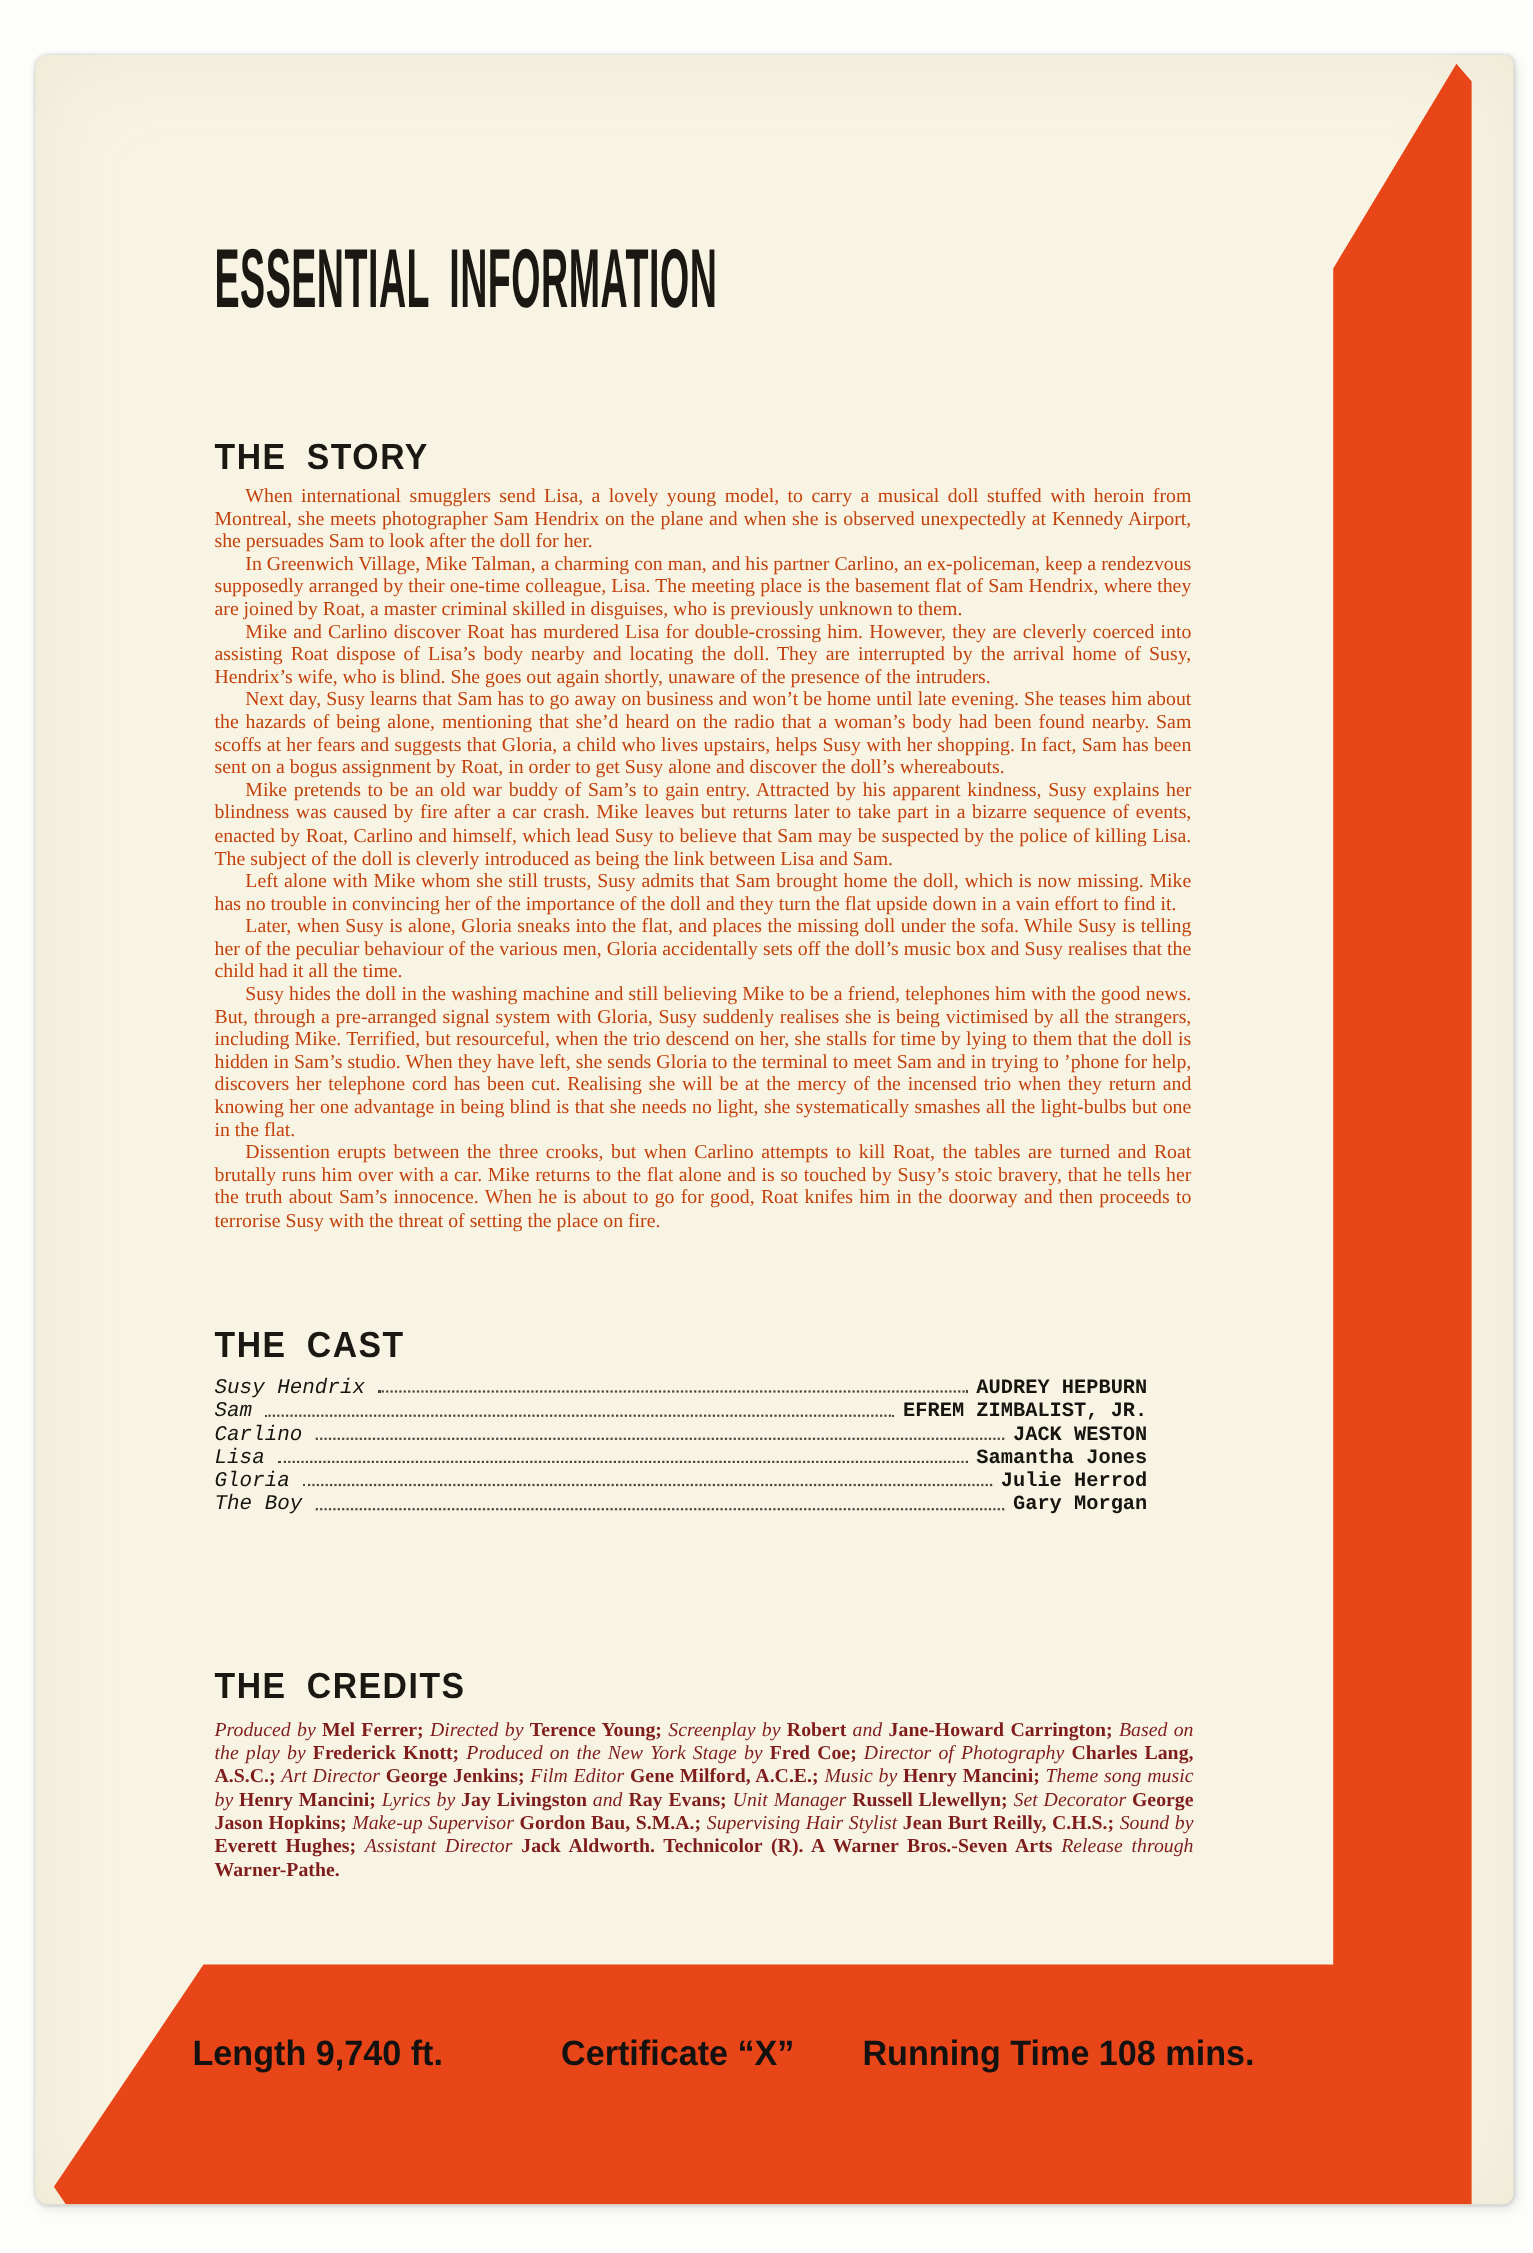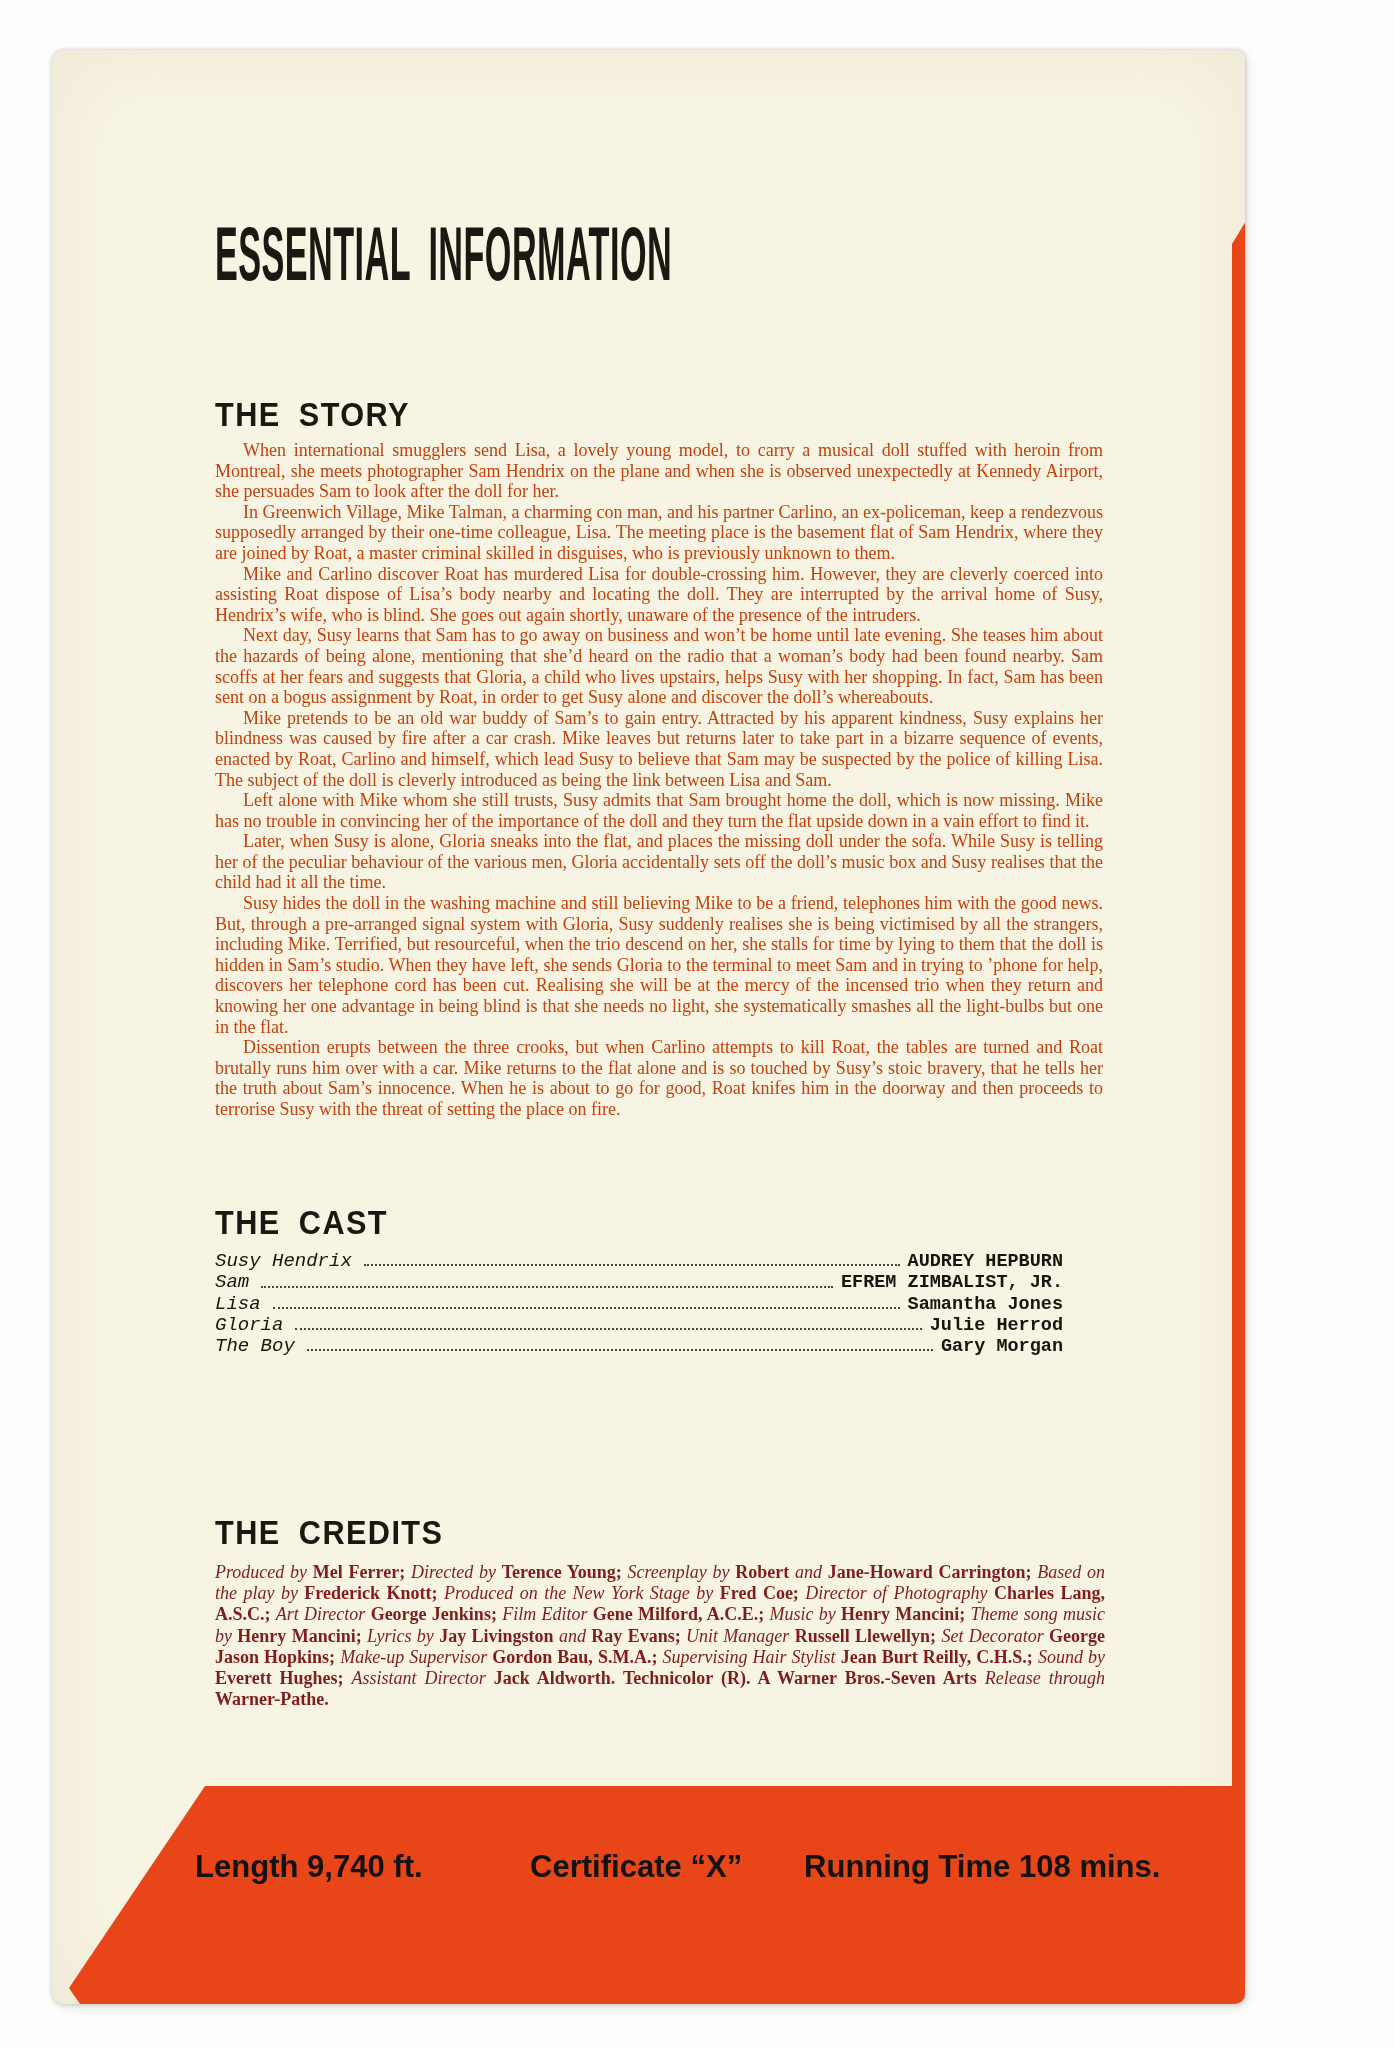--- a/index.html
+++ b/index.html
@@ -3,21 +3,21 @@
 <meta charset="utf-8">
 <style>
   html,body{margin:0;padding:0;}
   body{
     width:1394px;height:2048px;position:relative;
     background:#fdfdfc;
     font-family:"Liberation Serif", serif;
     -webkit-font-smoothing:antialiased;
   }
   .paper{
-    position:absolute;left:52px;top:50px;width:1193px;height:1954px;
+    position:absolute;left:32px;top:50px;width:1344px;height:1954px;
     background:var(--paper,#f8f4e3);
     border-radius:12px 8px 10px 12px;
     box-shadow:0 0 4px rgba(0,0,0,.20), 3px 4px 10px rgba(0,0,0,.10),
                inset 0 0 90px rgba(160,140,90,.10);
     overflow:hidden;
   }
   .red-svg{position:absolute;left:0;top:0;width:1306px;height:1954px;display:block;}
   .title{
     position:absolute;left:163px;top:166px;margin:0;
     font-family:"Liberation Sans", sans-serif;
@@ -100,20 +100,25 @@
         <span class="cast-char">Susy Hendrix</span>
         <span class="cast-leader"></span>
         <span class="cast-actor">AUDREY HEPBURN</span>
       </div>
       <div class="cast-row">
         <span class="cast-char">Sam</span>
         <span class="cast-leader"></span>
         <span class="cast-actor">EFREM ZIMBALIST, JR.</span>
       </div>
       <div class="cast-row">
+        <span class="cast-char">Carlino</span>
+        <span class="cast-leader"></span>
+        <span class="cast-actor">JACK WESTON</span>
+      </div>
+      <div class="cast-row">
         <span class="cast-char">Lisa</span>
         <span class="cast-leader"></span>
         <span class="cast-actor">Samantha Jones</span>
       </div>
       <div class="cast-row">
         <span class="cast-char">Gloria</span>
         <span class="cast-leader"></span>
         <span class="cast-actor">Julie Herrod</span>
       </div>
       <div class="cast-row">

